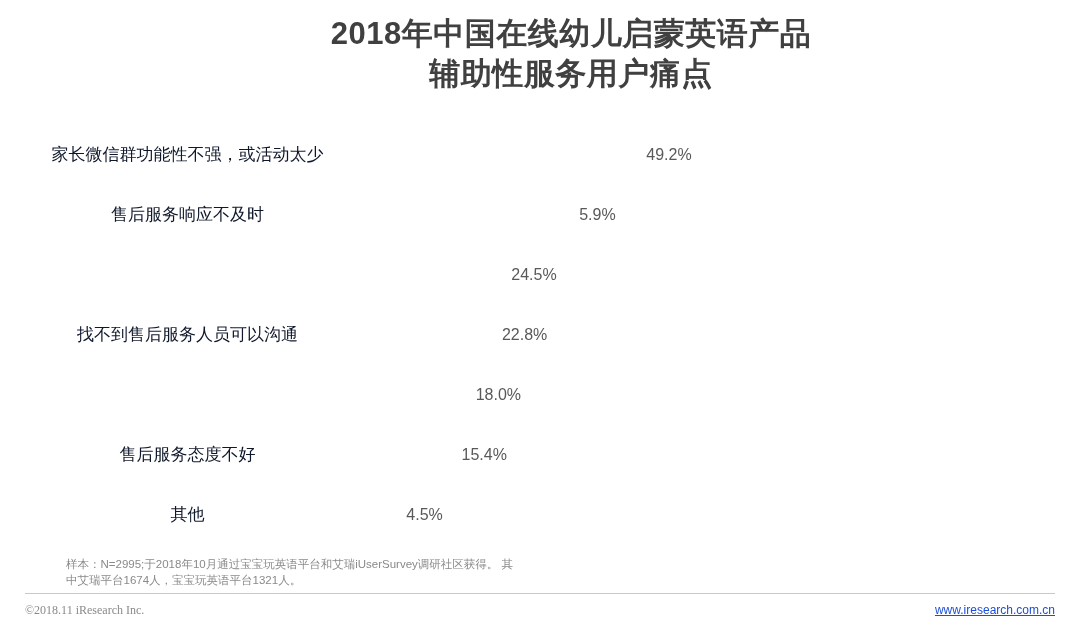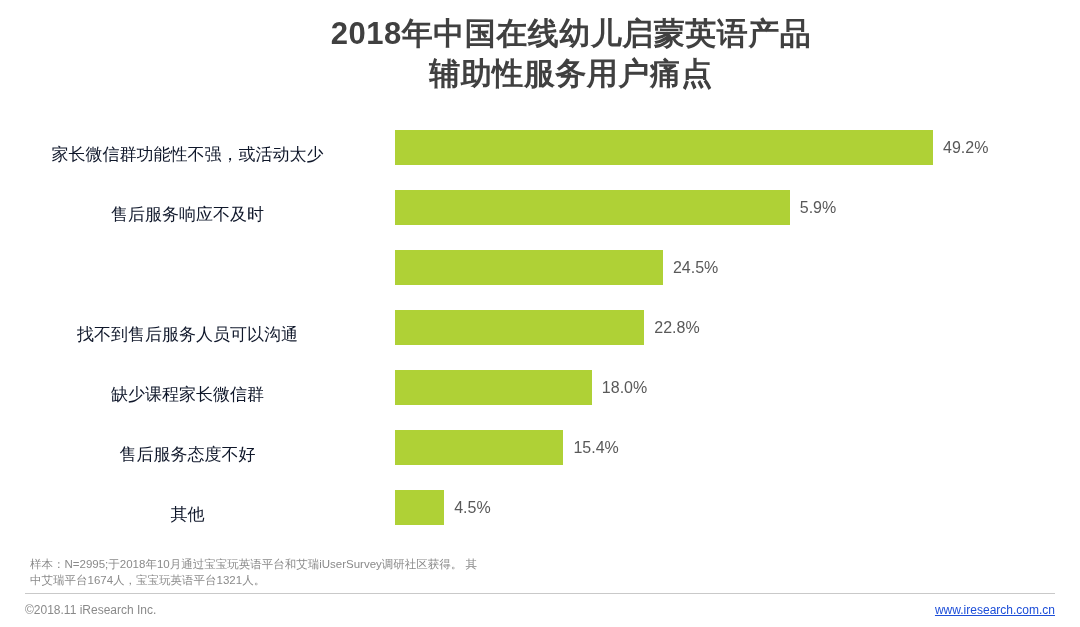--- a/index.html
+++ b/index.html
@@ -58,20 +58,21 @@
     color: #0f172a;
     white-space: nowrap;
   }
   .bar-wrap {
     position: absolute;
     left: 395px;
     top: 0;
     height: 21px;
     display: flex;
     align-items: center;
+    flex-direction: column;
   }
   .bar {
     height: 35px;
     background: #afd136;
   }
   .val-label {
     margin-left: 10px;
     font-size: 16px;
     color: #595959;
     white-space: nowrap;
@@ -81,21 +82,21 @@
   
   .footnote {
     position: absolute;
     left: 30px;
     top: 556px;
     width: 560px;
     font-size: 11.5px;
     line-height: 16px;
     color: #8a8a8a;
   }
-  .footnote-line { display: block; white-space: nowrap; }
+  .footnote-line { display: block; white-space: nowrap; margin-left: 36px; }
 
   
   .divider {
     position: absolute;
     left: 25px;
     top: 593px;
     width: 1030px;
     height: 1px;
     background: #c9c9c9;
   }
@@ -108,20 +109,21 @@
     width: 1030px;
     height: 20px;
   }
   .footer-left {
     position: absolute;
     left: 0;
     top: 0;
     font-size: 12px;
     color: #8a8a8a;
     white-space: nowrap;
+    font-family: Liberation Serif, serif;
   }
   .footer-right {
     position: absolute;
     right: 0;
     top: 0;
     font-size: 12px;
     color: #1d4ed8;
     white-space: nowrap;
     text-decoration: underline;
   }
@@ -156,21 +158,20 @@
       </div>
     </div>
     <div class="row">
       <div class="cat-label">找不到售后服务人员可以沟通</div>
       <div class="bar-wrap">
         <div class="bar" style="width: 249.317px; background: rgb(175, 209, 54);"></div>
         <div class="val-label">22.8%</div>
       </div>
     </div>
     <div class="row">
-      <div class="cat-label">缺少课程家长微信群</div>
       <div class="bar-wrap">
         <div class="bar" style="width: 196.829px; background: rgb(175, 209, 54);"></div>
         <div class="val-label">18.0%</div>
       </div>
     </div>
     <div class="row">
       <div class="cat-label">售后服务态度不好</div>
       <div class="bar-wrap">
         <div class="bar" style="width: 168.398px; background: rgb(175, 209, 54);"></div>
         <div class="val-label">15.4%</div>

